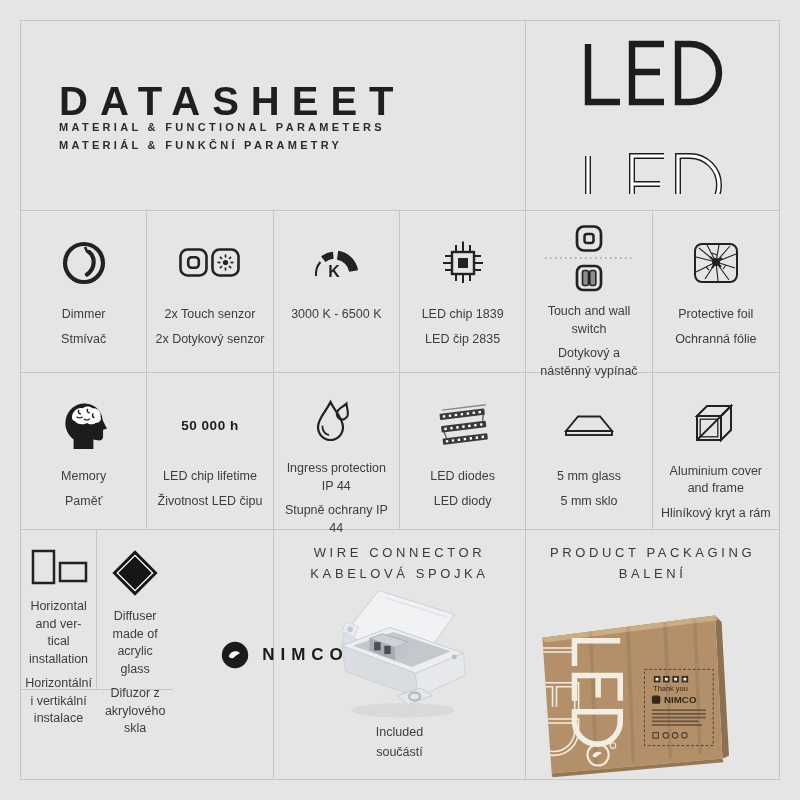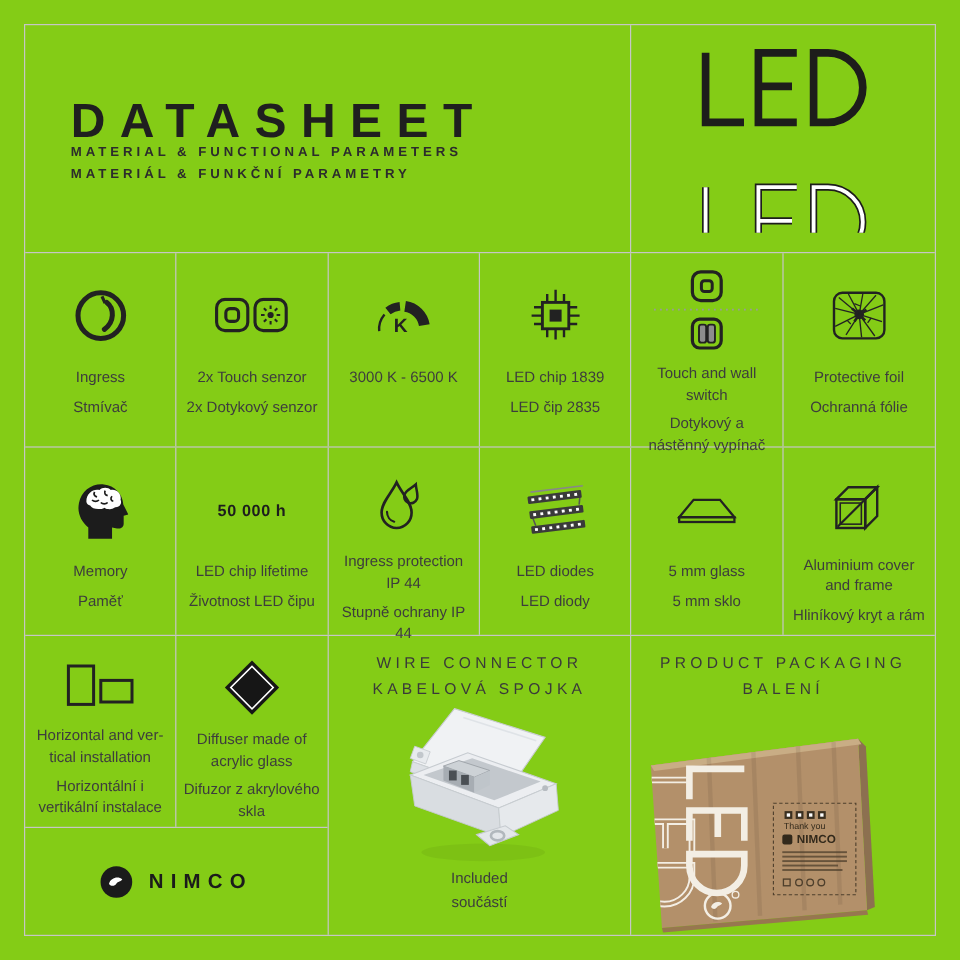--- a/index.html
+++ b/index.html
@@ -1,16 +1,16 @@
 <!DOCTYPE html>
 <html><head>
 <meta charset="utf-8">
 <style>
   html,body{margin:0;padding:0;background:#fff;}
-  .page{position:relative;width:800px;height:800px;background:#84cc16;overflow:hidden;
+  .page{position:relative;width:800px;height:800px;background:#e5e5e5;overflow:hidden;
         font-family:"Liberation Sans",sans-serif;color:#3d3d3d;}
   .frame{position:absolute;left:20px;top:20px;width:760px;height:760px;
          border:1px solid #c6c6c6;box-sizing:border-box;display:flex;flex-direction:column;}
   
   .header-row{height:210px;display:flex;border-bottom:1px solid #c6c6c6;box-sizing:border-box;}
   .header-left{width:66.667%;display:flex;flex-direction:column;justify-content:center;
                padding-left:38px;box-sizing:border-box;border-right:1px solid #c6c6c6;}
   .title{font-size:40px;font-weight:800;letter-spacing:12px;color:#1f1f1f;line-height:1;}
   .subtitle{font-size:11px;font-weight:700;letter-spacing:3.3px;color:#2c2c2c;margin-top:0;}
   .subtitle.cz{margin-top:6px;}
@@ -21,21 +21,21 @@
   .feat-row.r2{height:157px;}
   .feat-cell{width:16.6667%;display:flex;flex-direction:column;align-items:center;
              padding:24px 6px 0 6px;box-sizing:border-box;}
   .feat-cell:not(:last-child){border-right:1px solid #c6c6c6;}
   .icon-box{height:56px;display:flex;align-items:center;justify-content:center;margin-bottom:15px;}
   .icon-box.tall{height:78px;margin-bottom:8px;margin-top:-10px;}
   .lbl{margin:0 0 7px 0;font-size:12.5px;line-height:1.4;text-align:center;color:#3d3d3d;}
   .hours{font-size:13.5px;font-weight:800;color:#1d1d1d;letter-spacing:.5px;}
   
   .bottom-row{flex:1;display:flex;box-sizing:border-box;}
-  .bottom-left{width:33.333%;display:flex;flex-direction:column;border-right:1px solid #c6c6c6;box-sizing:border-box;}
+  .bottom-left{width:33.333%;display:flex;flex-direction:row;border-right:1px solid #c6c6c6;box-sizing:border-box;gap:48px;}
   .bl-cells{height:160px;display:flex;border-bottom:1px solid #c6c6c6;box-sizing:border-box;}
   .bl-cell{width:50%;display:flex;flex-direction:column;align-items:center;padding:18px 6px 0 6px;box-sizing:border-box;}
   .bl-cell:first-child{border-right:1px solid #c6c6c6;}
   .bl-cell .icon-box{height:52px;margin-bottom:10px;}
   .nimco-cell{flex:1;display:flex;align-items:center;justify-content:center;gap:13px;}
   .nimco-word{font-size:17px;font-weight:800;letter-spacing:6px;color:#1b1b1b;}
   .photo-cell{width:33.333%;display:flex;flex-direction:column;
               padding-top:13px;box-sizing:border-box;}
   .photo-cell.mid{border-right:1px solid #c6c6c6;}
   .sec-head{font-size:13px;letter-spacing:3.6px;color:#3a3a3a;text-align:center;line-height:1.6;}
@@ -77,21 +77,21 @@
 
     <div class="feat-row r1">
       <div class="feat-cell">
         <div class="icon-box">
             <svg width="48" height="48" viewBox="0 0 48 48">
           <circle cx="24" cy="24" r="19" fill="none" stroke="#222" stroke-width="4.2"></circle>
           <line x1="25" y1="8" x2="27.5" y2="13.5" stroke="#222" stroke-width="2.6"></line>
           <path d="M29,13 C35.5,18 35.5,29.5 27,35.5" stroke="#222" stroke-width="4.2" fill="none" stroke-linecap="round"></path>
         </svg>
           </div>
-        <p class="lbl">Ingress</p>
+        <p class="lbl">Dimmer</p>
         <p class="lbl">Stmívač</p>
       </div>
       <div class="feat-cell">
         <div class="icon-box">
             <svg width="62" height="30" viewBox="0 0 62 30">
           <rect x="1.5" y="1.5" width="26" height="26" rx="7" fill="none" stroke="#222" stroke-width="2.6"></rect>
           <rect x="9.2" y="9.2" width="10.6" height="10.6" rx="3.5" fill="none" stroke="#222" stroke-width="2.6"></rect>
           <rect x="33.5" y="1.5" width="26" height="26" rx="7" fill="none" stroke="#222" stroke-width="2.6"></rect>
           <circle cx="46.5" cy="14.5" r="2.6" fill="#222"></circle>
           <g stroke="#222" stroke-width="1.7">

